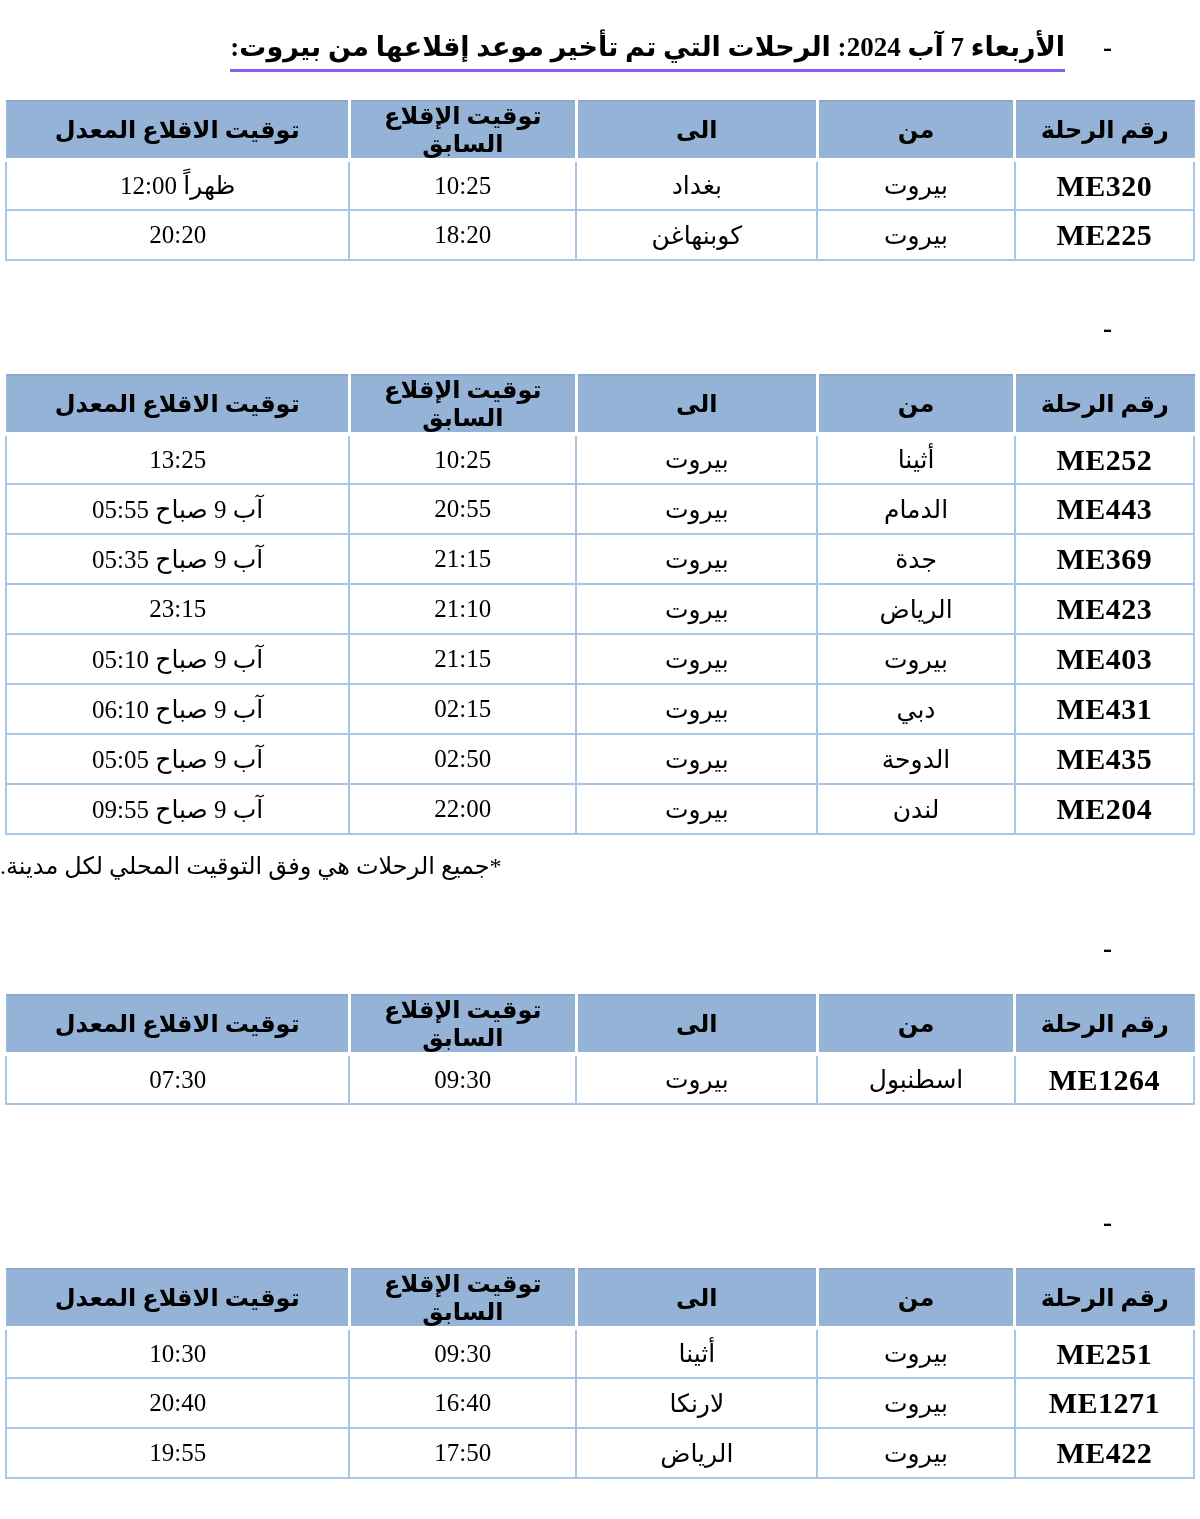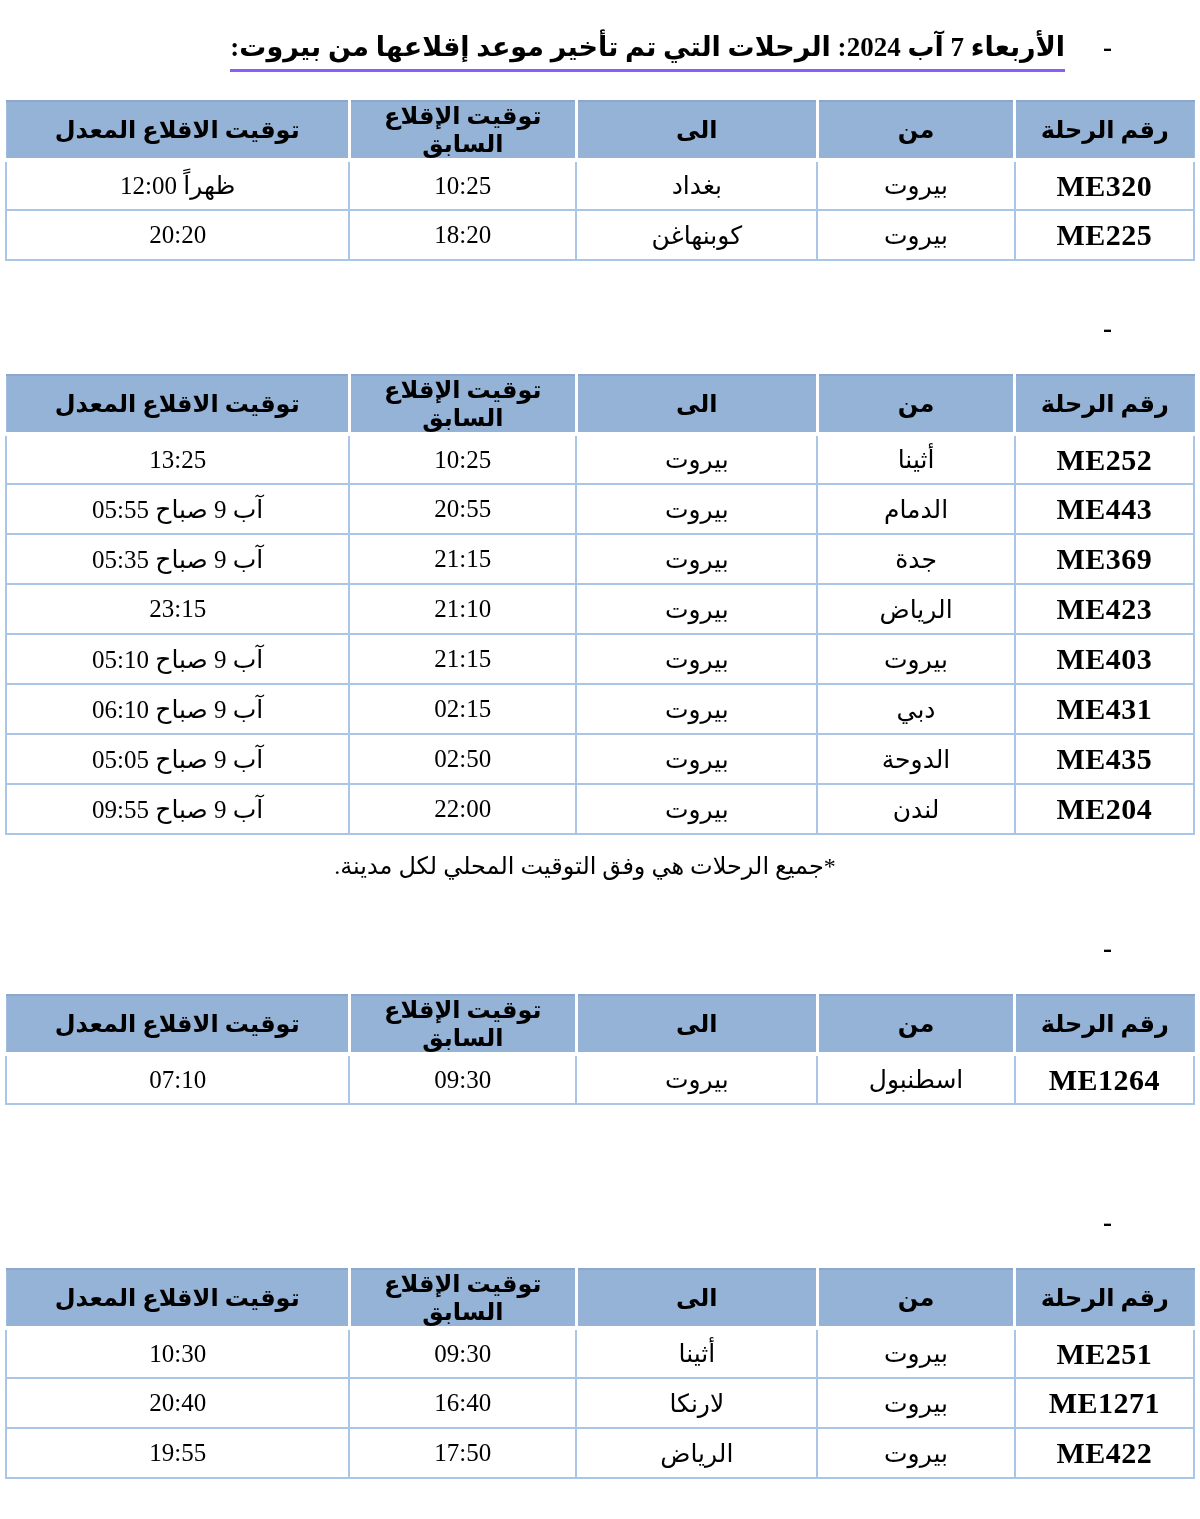--- a/index.html
+++ b/index.html
@@ -72,21 +72,21 @@
     font-weight: bold;
     font-size: 30px;
     letter-spacing: 0.5px;
   }
 
   .footnote {
     font-size: 24px;
     line-height: 1.25;
     margin-top: 16px;
     margin-right: 30px;
-    text-align: center;
+    text-align: left;
   }
 
   .sec-2 .title-row { margin-top: 50px; }
   .sec-3 .title-row { margin-top: 50px; }
   .sec-4 .title-row { margin-top: 100px; }
 </style>
 </head>
 <body>
 
 <main class="page">
@@ -235,21 +235,21 @@
             <th>توقيت الإقلاع السابق</th>
             <th>توقيت الاقلاع المعدل</th>
           </tr>
       </thead>
       <tbody>
           <tr>
             <td class="flight-col">ME1264</td>
             <td>اسطنبول</td>
             <td>بيروت</td>
             <td>09:30</td>
-            <td>07:10</td>
+            <td>07:30</td>
           </tr>
         </tbody>
     </table>
   </section>
 
   <section class="sec sec-4">
     <div class="title-row">
       <span class="title-dash">-</span>
     </div>
     <table class="flight-table">

